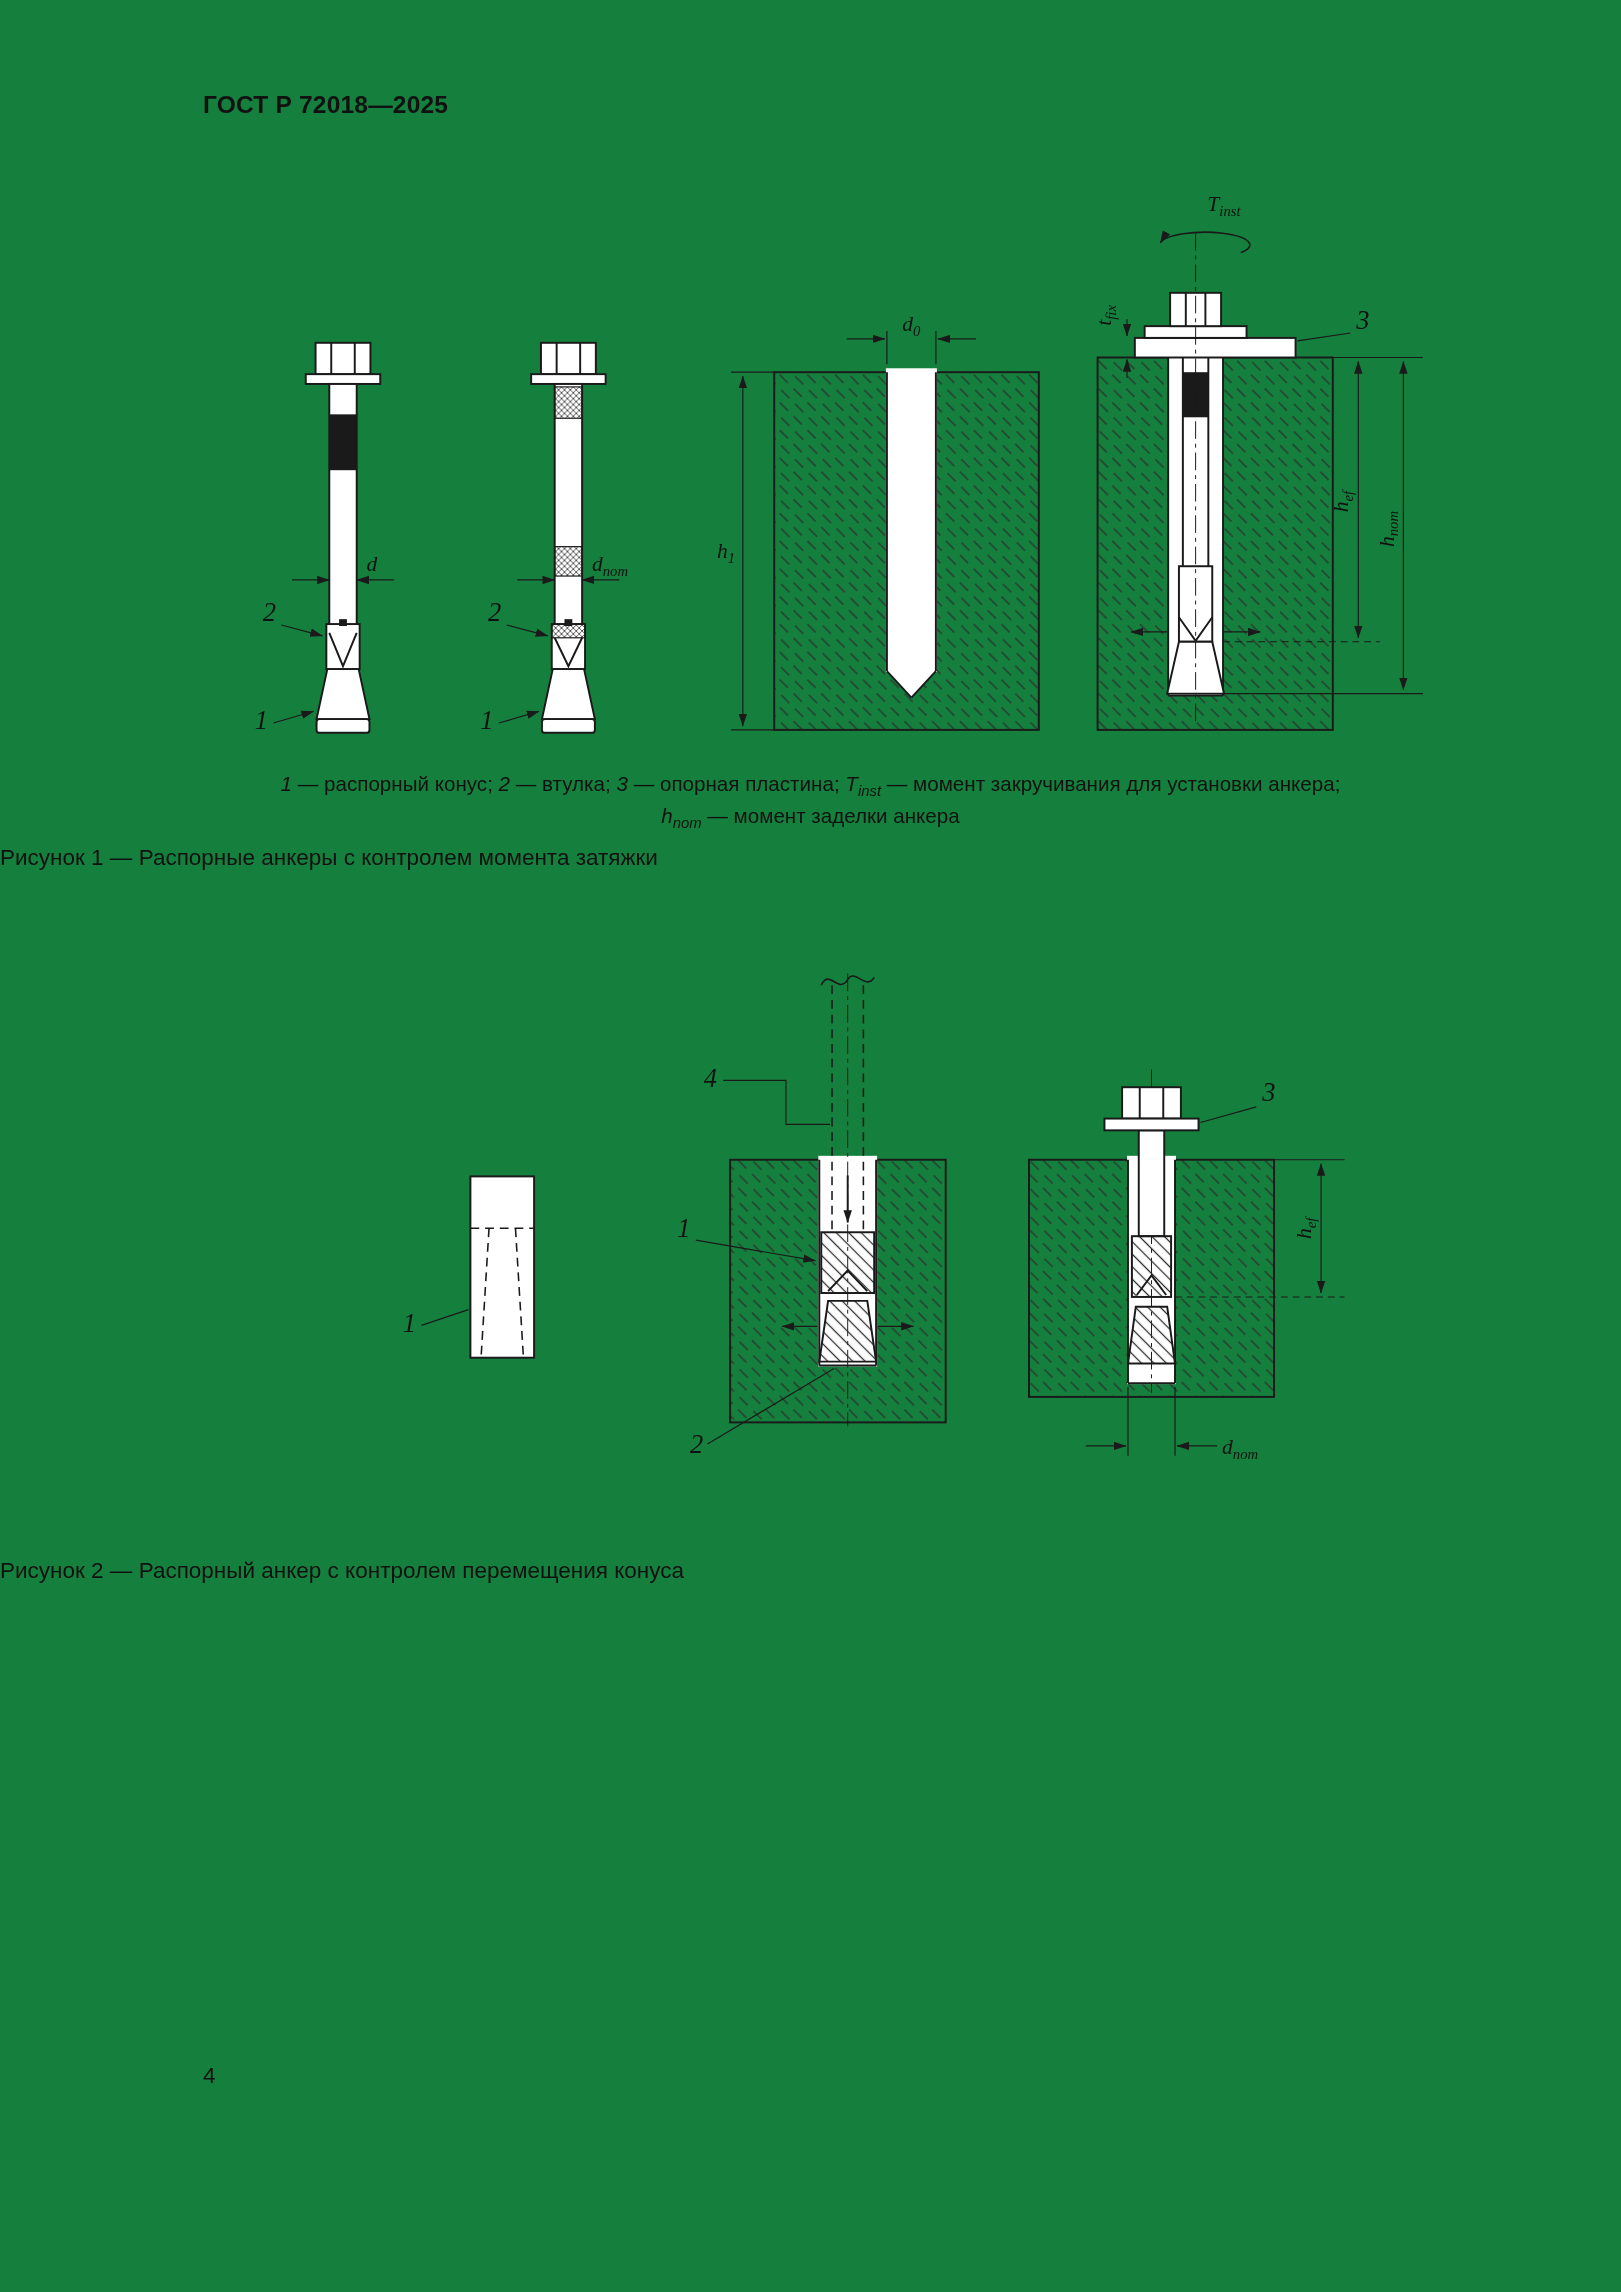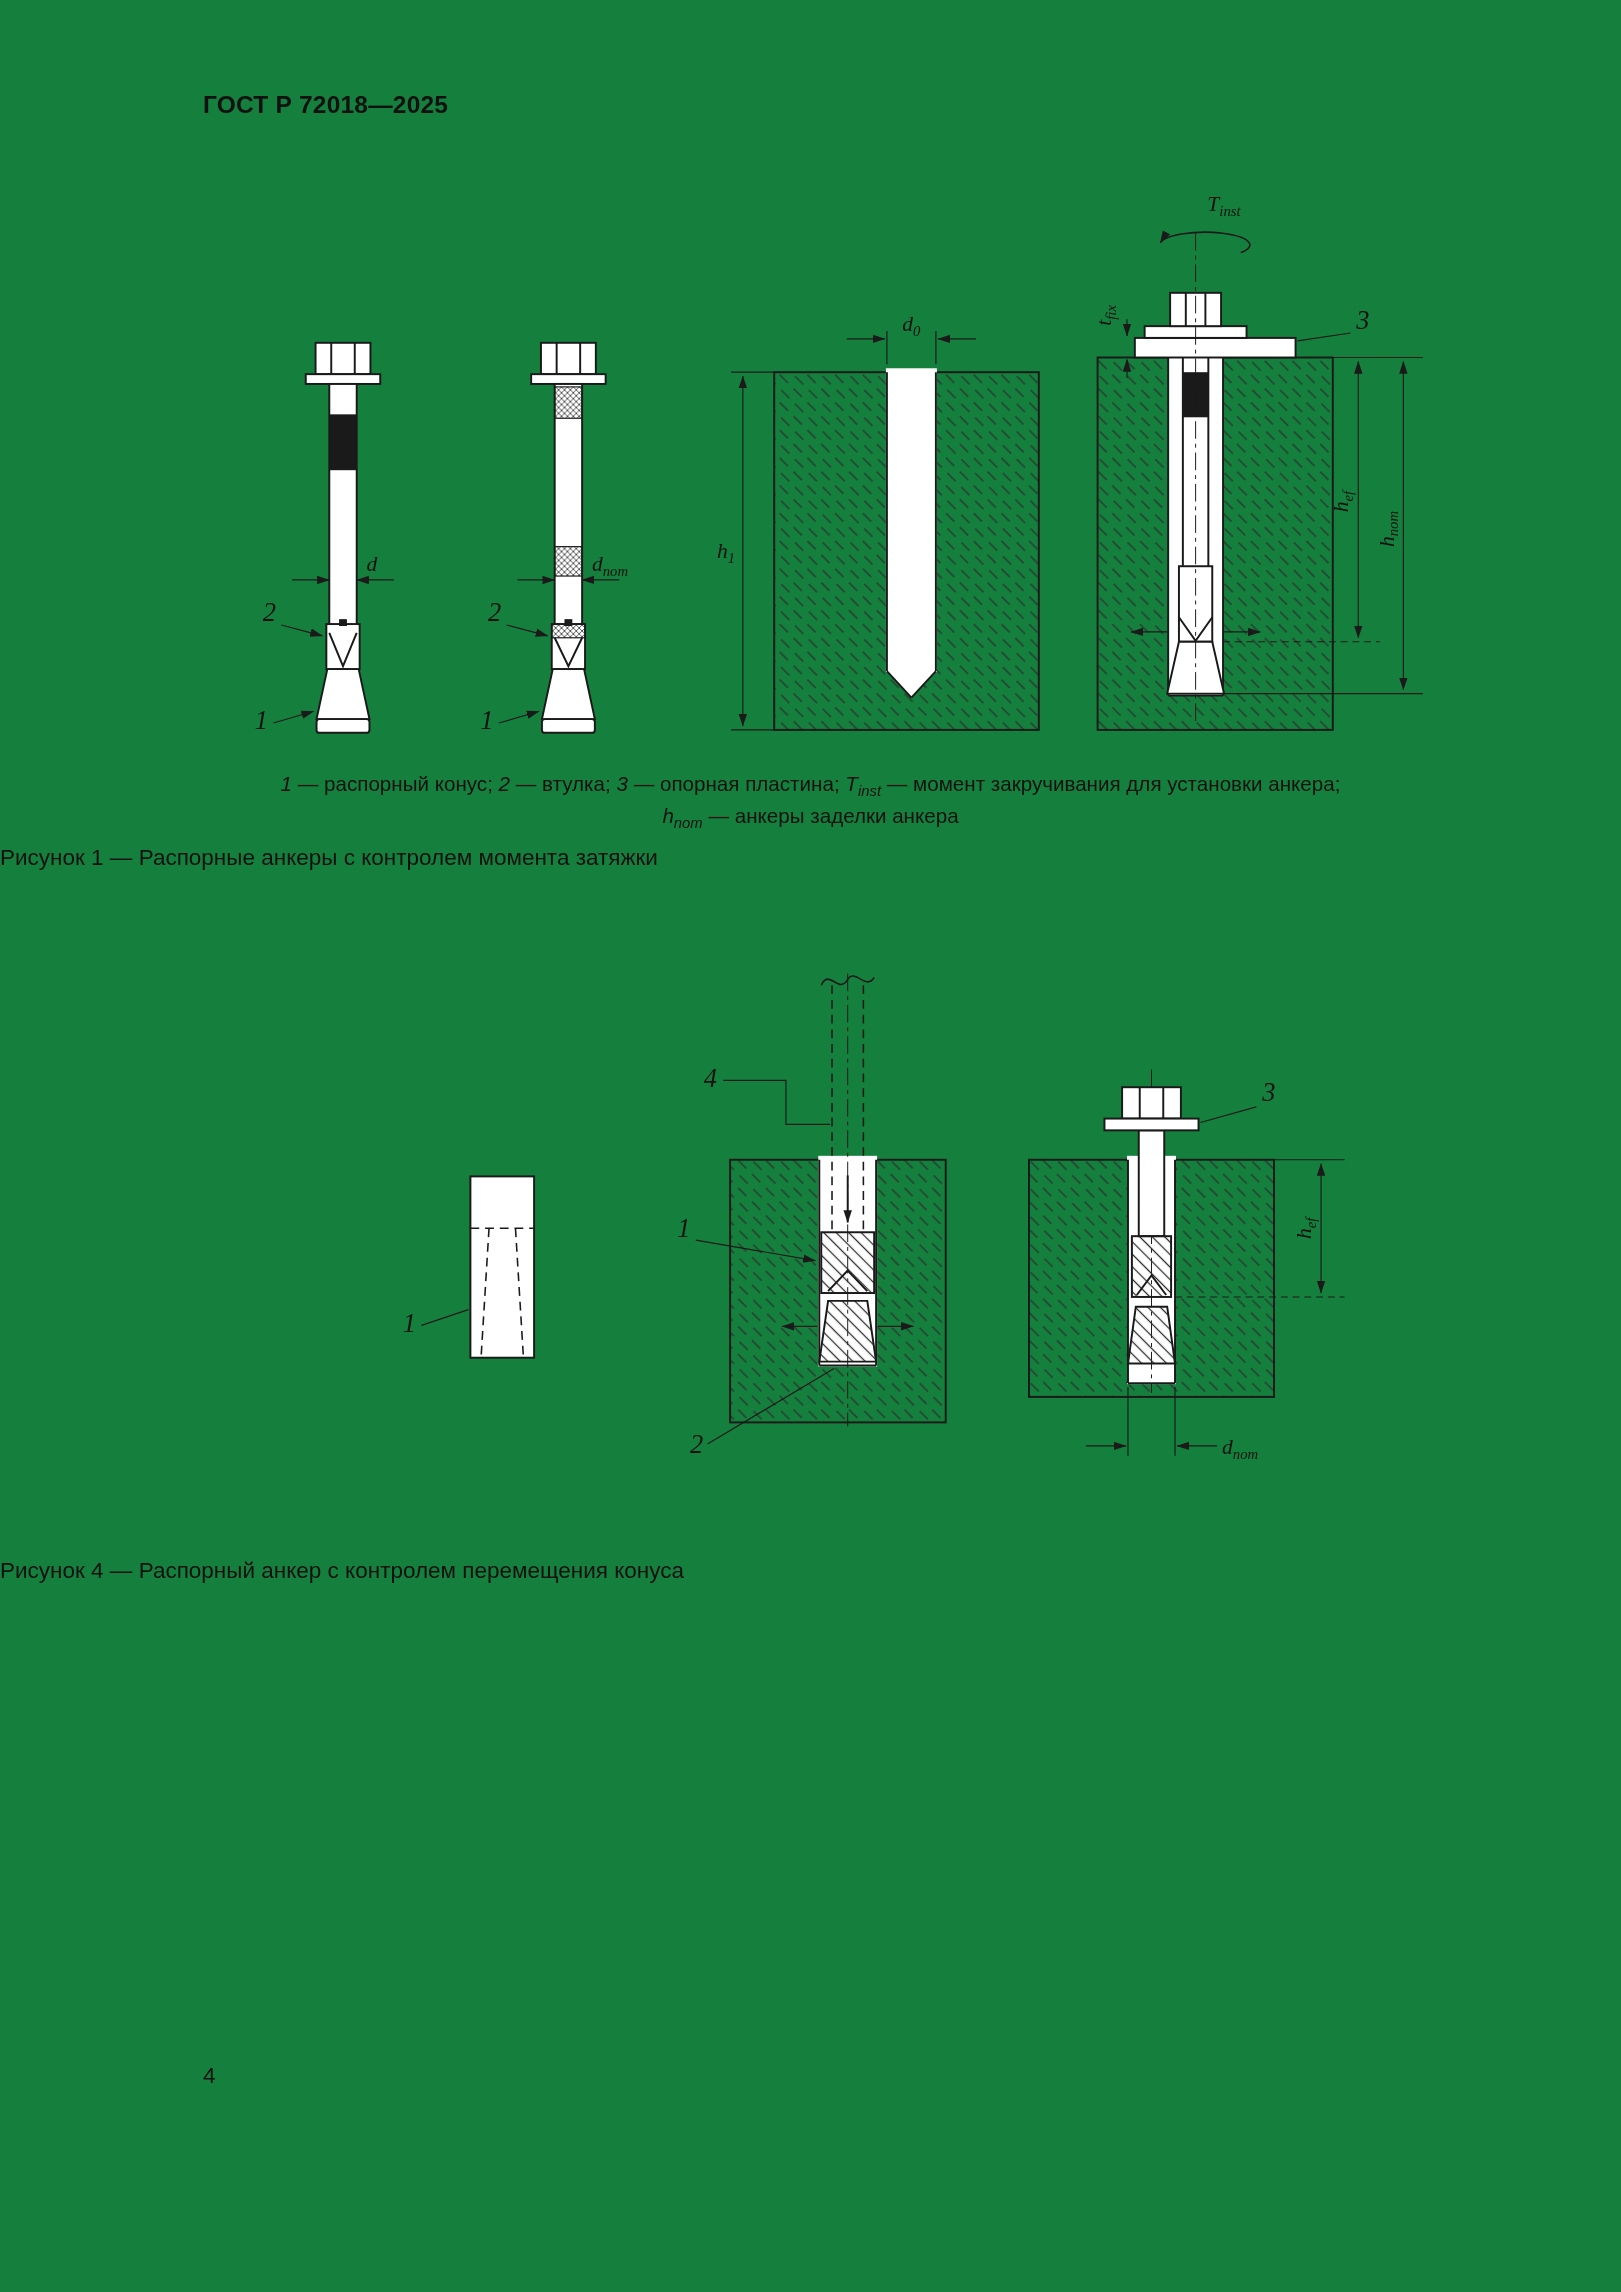--- a/index.html
+++ b/index.html
@@ -139,21 +139,21 @@
       <text class="dim" transform="rotate(-90 1226 372)" x="1226" y="372" text-anchor="middle"><tspan>h</tspan><tspan class="sub" dy="5">ef</tspan></text>
       <line class="s1" x1="1098" y1="568" x2="1302" y2="568"></line>
       <line class="s1" x1="1282" y1="229" x2="1282" y2="564" marker-start="url(#f1-arr)" marker-end="url(#f1-arr)"></line>
       <text class="dim" transform="rotate(-90 1272 400)" x="1272" y="400" text-anchor="middle"><tspan>h</tspan><tspan class="sub" dy="5">nom</tspan></text>
       <line class="s1" x1="1041" y1="505" x2="1004" y2="505" marker-end="url(#f1-arr)"></line>
       <line class="s1" x1="1099" y1="505" x2="1136" y2="505" marker-end="url(#f1-arr)"></line>
     </g>
   </svg>
 
   <div class="caption" style="top:772px"><span class="rt-i">1</span><span> — распорный конус; </span><span class="rt-i">2</span><span> — втулка; </span><span class="rt-i">3</span><span> — опорная пластина; </span><span class="rt-i">T</span><span class="rt-isub">inst</span><span> — момент закручивания для установки анкера;</span></div>
-  <div class="caption" style="top:804px"><span class="rt-i">h</span><span class="rt-isub">nom</span><span> — анкеры заделки анкера</span></div>
+  <div class="caption" style="top:804px"><span class="rt-i">h</span><span class="rt-isub">nom</span><span> — момент заделки анкера</span></div>
   <div class="fig-title" style="top:845px">Рисунок 1 — Распорные анкеры с контролем момента затяжки</div>
 
   <svg class="fig" style="left:147px; top:936px;" width="1323" height="667" viewBox="0 0 1350 680">
     <defs>
       <pattern id="f2-hatch" width="20" height="20" patternUnits="userSpaceOnUse" patternTransform="rotate(45)">
         <line x1="0" y1="5" x2="12" y2="5" stroke="#2b2b2b" stroke-width="1.2"></line>
         <line x1="8" y1="15" x2="20" y2="15" stroke="#2b2b2b" stroke-width="1.2"></line>
       </pattern>
       <pattern id="f2-hatch2" width="9" height="9" patternUnits="userSpaceOnUse" patternTransform="rotate(45)">
         <line x1="0" y1="4.5" x2="9" y2="4.5" stroke="#2b2b2b" stroke-width="1.3"></line>
@@ -218,18 +218,18 @@
       <line class="s1" x1="1198" y1="232" x2="1198" y2="364" marker-start="url(#f2-arr)" marker-end="url(#f2-arr)"></line>
       <text class="dim" transform="rotate(-90 1188 298)" x="1188" y="298" text-anchor="middle"><tspan>h</tspan><tspan class="sub" dy="5">ef</tspan></text>
       <line class="s1" x1="1001" y1="460" x2="1001" y2="530"></line>
       <line class="s1" x1="1049" y1="460" x2="1049" y2="530"></line>
       <line class="s1" x1="958" y1="520" x2="999" y2="520" marker-end="url(#f2-arr)"></line>
       <line class="s1" x1="1092" y1="520" x2="1051" y2="520" marker-end="url(#f2-arr)"></line>
       <text class="dim" x="1097" y="528"><tspan>d</tspan><tspan class="sub" dy="5">nom</tspan></text>
     </g>
   </svg>
 
-  <div class="fig-title" style="top:1558px">Рисунок 4 — Распорный анкер с контролем перемещения конуса</div>
+  <div class="fig-title" style="top:1558px">Рисунок 2 — Распорный анкер с контролем перемещения конуса</div>
 
   <div class="page-num">4</div>
 
 </div>
 
 
 </body></html>

